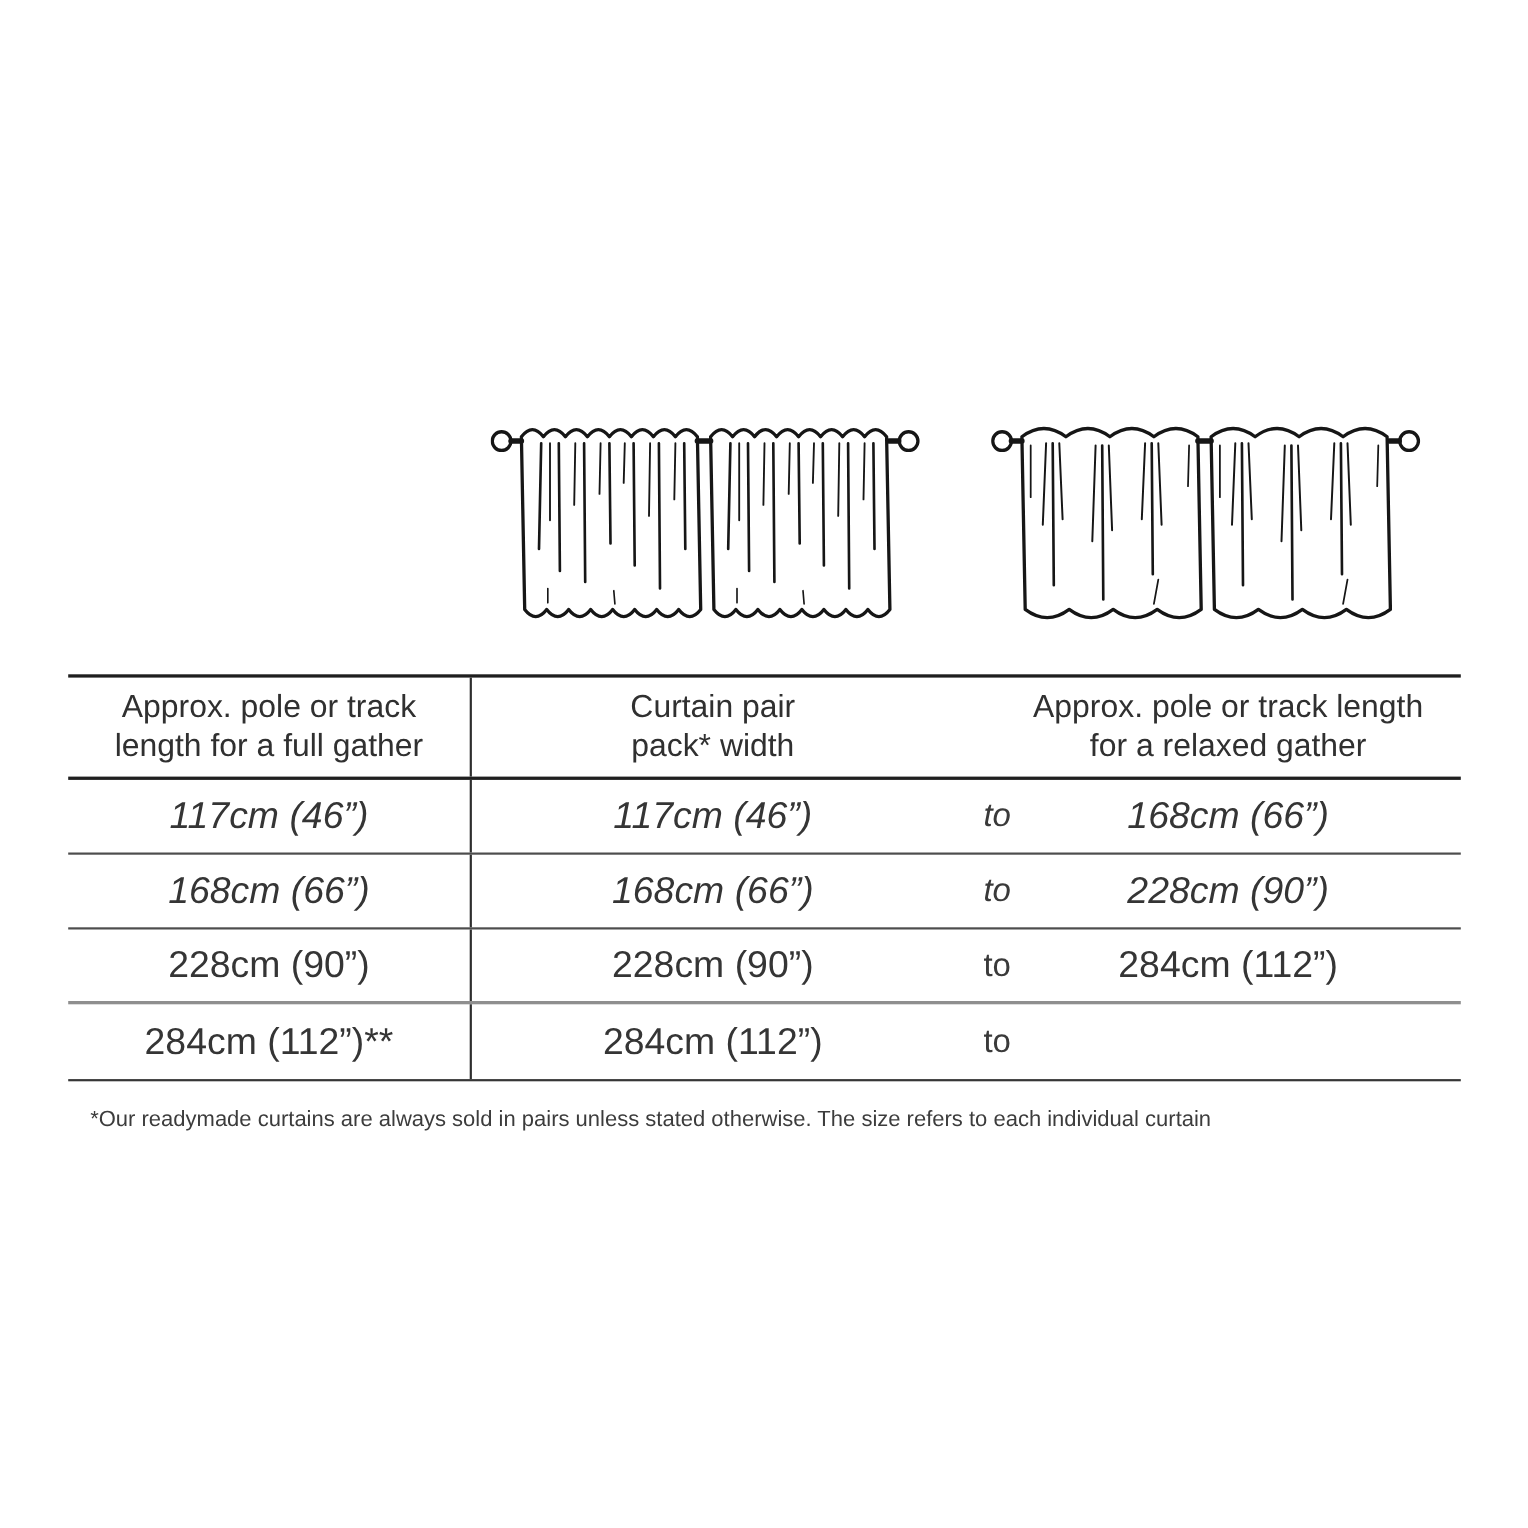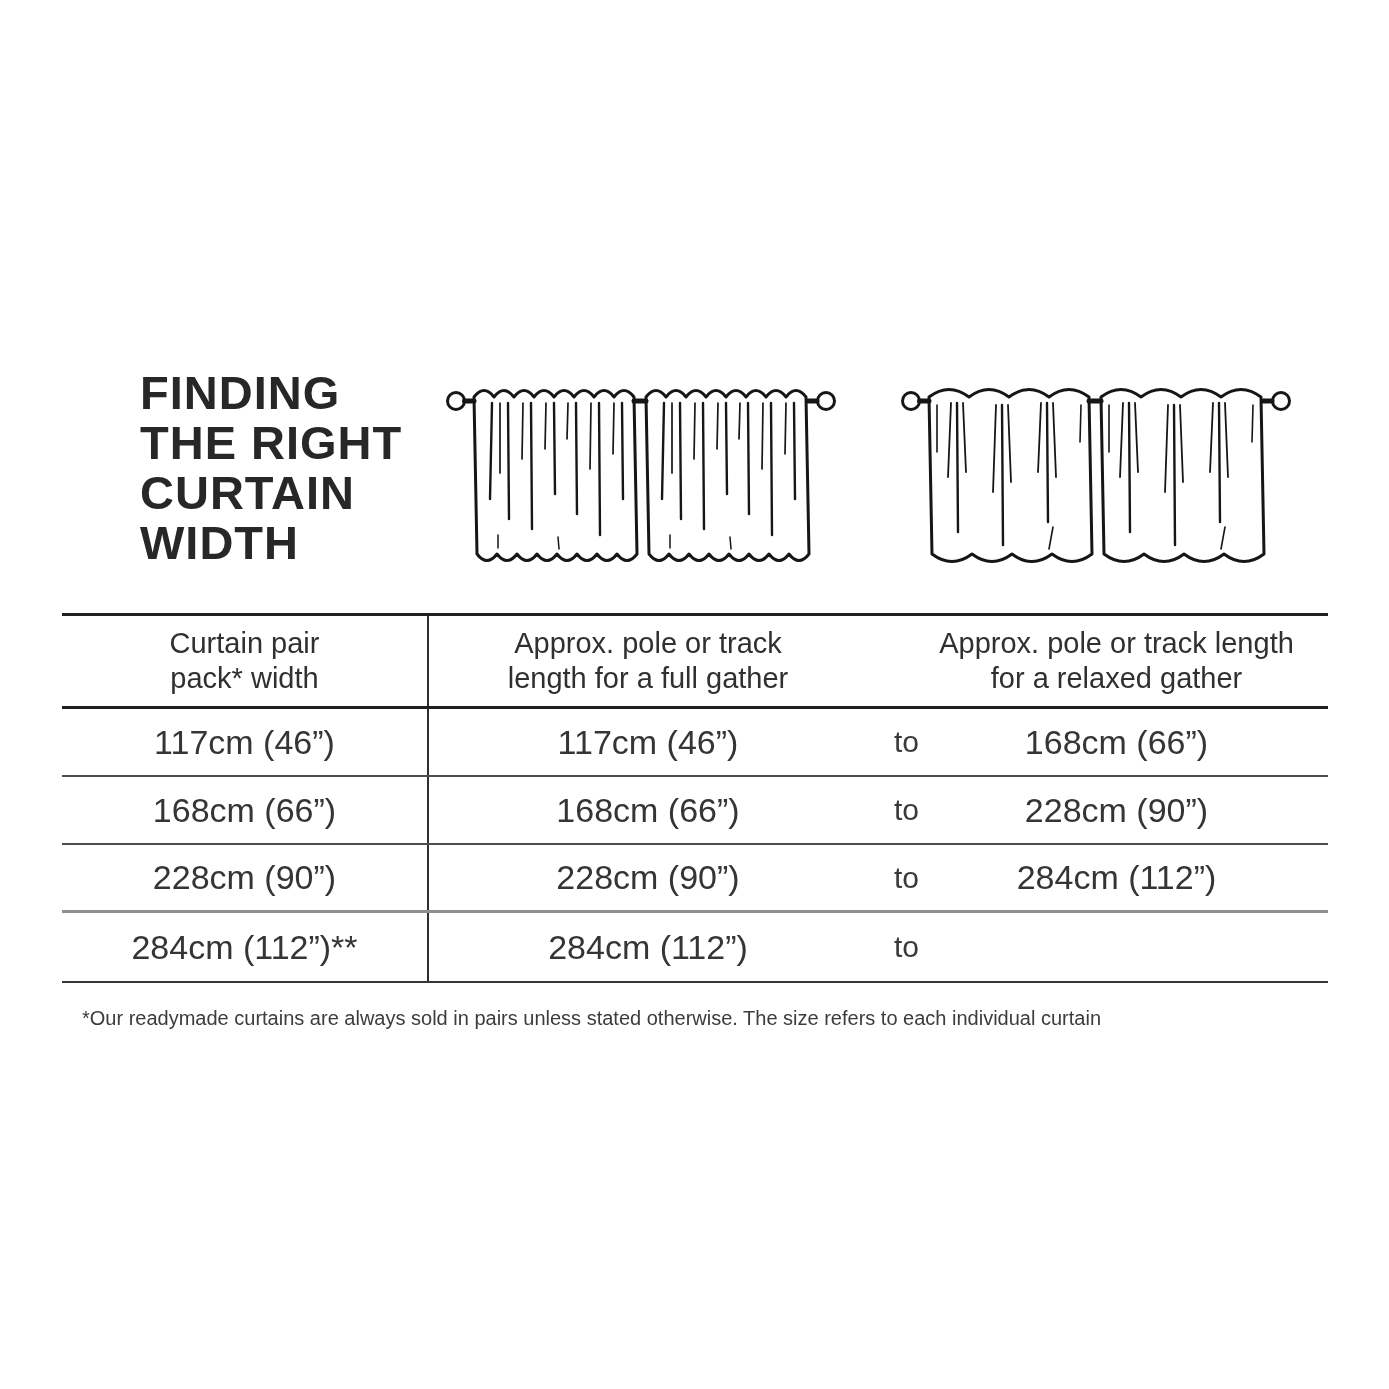--- a/index.html
+++ b/index.html
@@ -31,38 +31,34 @@
   }
   .trow .cell { text-align: center; }
   .trow .cell:first-child { border-right: 2px solid #2e2e2e; align-self: stretch; display: flex; align-items: center; justify-content: center; }
   .thead {
     min-height: 93px;
     border-bottom: 3px solid #1f1f1f;
     font-size: 29px; line-height: 35px; color: #303030;
   }
   .thead .cell { white-space: pre-line; padding: 8px 0; }
   .tdata { height: 68px; }
-  .tdata.sep-thin { border-bottom: 2px solid #4d4d4d; }
+  .tdata.sep-thin { border-bottom: 2px solid #4d4d4d; font-style: italic; }
   .tdata.sep-gray { border-bottom: 3px solid #8f8f8f; }
   .connector { font-size: 30px; color: #3a3a3a; margin-left: 27px; }
 
   .footnote {
     position: absolute; left: 0; top: 1003px; width: 1183px;
     text-align: center; font-size: 20px; line-height: 31px; color: #3c3c3c;
   }
 </style>
 </head>
 <body>
 
 <div class="canvas">
 
-  <div class="page-title">FINDING
-THE RIGHT
-CURTAIN
-WIDTH</div>
 
   <div class="curtain full">
     <svg viewBox="0 0 392 196" fill="none" stroke="#161616" stroke-linecap="round" stroke-linejoin="round">
 
       <circle cx="10" cy="24" r="8.5" stroke-width="3"></circle>
       <line x1="18.5" y1="24" x2="28" y2="24" stroke-width="5"></line>
       <line x1="188" y1="24" x2="200" y2="24" stroke-width="5"></line>
       <line x1="362" y1="24" x2="371" y2="24" stroke-width="5"></line>
       <circle cx="380" cy="24" r="8.5" stroke-width="3"></circle>
 
@@ -98,24 +94,24 @@
       <path stroke-width="1.6" d="M36 28 L36 75 M180 28 L179 65 M152 150 L148 172"></path>
 
       <path stroke-width="2.4" d="M228 26 L229 155 M273 28 L274 168 M318 26 L319 145"></path>
       <path stroke-width="1.8" d="M222 26 L219 100 M234 26 L237 95 M267 28 L264 115 M279 28 L282 105 M312 26 L309 95 M324 26 L327 100"></path>
       <path stroke-width="1.6" d="M208 28 L208 75 M352 28 L351 65 M324 150 L320 172"></path>
     </svg>
   </div>
 
   <div class="size-table">
     <div class="trow thead">
+      <div class="cell">Approx. pole or track
+length for a full gather</div>
       <div class="cell">Curtain pair
 pack* width</div>
-      <div class="cell">Approx. pole or track
-length for a full gather</div>
       <div class="cell"></div>
       <div class="cell">Approx. pole or track length
 for a relaxed gather</div>
     </div>
 
     <div class="trow tdata sep-thin">
       <div class="cell">117cm (46”)</div>
       <div class="cell">117cm (46”)</div>
       <div class="cell connector">to</div>
       <div class="cell">168cm (66”)</div>

